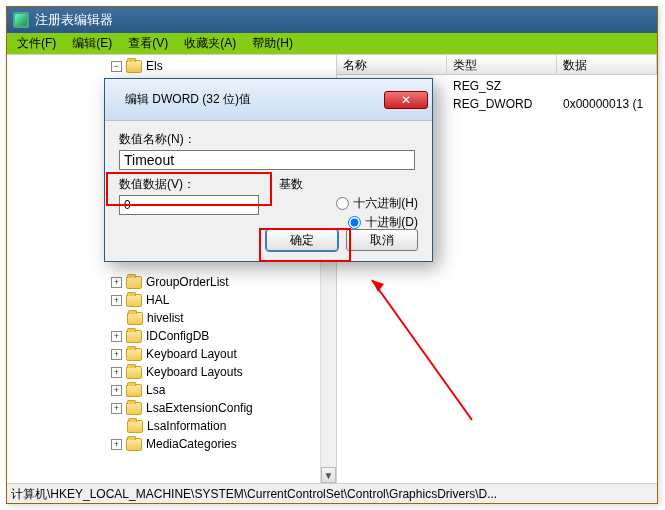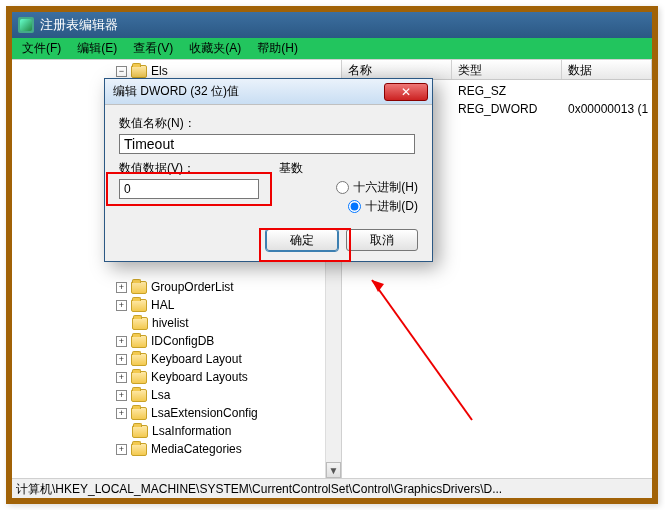--- a/index.html
+++ b/index.html
@@ -1,24 +1,24 @@
 <!DOCTYPE html>
 <html><head>
 <meta charset="utf-8">
 <style>
 * { box-sizing: border-box; margin: 0; padding: 0; font-family: "Microsoft YaHei", Tahoma, sans-serif; font-size: 12px; }
 body { background: #fff; width: 665px; height: 510px; overflow: hidden; position: relative; }
 
-.window { position: absolute; left: 6px; top: 6px; width: 652px; height: 498px; border: 6px solid #a16207; box-shadow: 2px 2px 6px rgba(0,0,0,.15); background: #fff; }
+.window { position: absolute; left: 6px; top: 6px; width: 652px; height: 498px; border: 1px solid #a16207; box-shadow: 2px 2px 6px rgba(0,0,0,.15); background: #fff; }
 .titlebar { height: 26px; background: linear-gradient(#3c6fa0,#2b5884); color: #fff; display: flex; align-items: center; padding: 0 6px; }
 .title-icon { width: 16px; height: 16px; background: #4a8; border-radius: 2px; margin-right: 6px; position: relative; }
 .title-icon::before { content: ""; position: absolute; left: 2px; top: 2px; width: 12px; height: 12px; background: linear-gradient(135deg,#6fc,#284); border-radius: 2px; }
 .titlebar-text { font-size: 13px; }
 
-.menubar { height: 22px; background: #22c55e; display: flex; align-items: center; padding: 0 2px; border-bottom: 1px solid #d0d0d0; }
+.menubar { height: 22px; background: #84cc16; display: flex; align-items: center; padding: 0 2px; border-bottom: 1px solid #d0d0d0; }
 .menubar span { padding: 2px 8px; cursor: default; }
 
 .content { display: flex; height: calc(100% - 26px - 22px - 20px); }
 .tree { width: 330px; border-right: 1px solid #d0d0d0; overflow: hidden; padding: 2px 0; position: relative; }
 .tree-inner { position: relative; height: 100%; }
 .tree-row { display: flex; align-items: center; height: 18px; padding-left: 4px; white-space: nowrap; }
 .expander { width: 11px; height: 11px; border: 1px solid #888; background: #fff; display: inline-flex; align-items: center; justify-content: center; margin-right: 4px; font-size: 9px; line-height: 9px; color: #333; cursor: default; }
 .folder-icon { width: 16px; height: 13px; background: linear-gradient(#ffe9a8,#f3c94f); border: 1px solid #c9a227; border-radius: 2px; margin-right: 4px; position: relative; }
 .folder-icon::before { content: ""; position: absolute; left: 0; top: -3px; width: 7px; height: 3px; background: #f3c94f; border: 1px solid #c9a227; border-bottom: none; border-radius: 2px 2px 0 0; }
 .tree-label { color: #000; }
@@ -32,21 +32,21 @@
 .c1 { width: 110px; font-family: Liberation Serif, serif; } .c2 { width: 110px; } .c3 { flex: 1; }
 .reg-icon { display: inline-block; width: 14px; height: 14px; border: 1px solid #888; background: #fff; margin-right: 4px; vertical-align: middle; position: relative; }
 .reg-icon.dword { background: #dce9f7; border-color: #5a8ac7; }
 .reg-icon.dword::before { content: "01"; font-size: 8px; color: #2a5a9a; position: absolute; left: 1px; top: 1px; }
 .reg-icon.sz::before { content: "ab"; font-size: 8px; color: #666; position: absolute; left: 1px; top: 1px; }
 
 .statusbar { height: 20px; background: #f0f0f0; border-top: 1px solid #d0d0d0; padding: 0 4px; line-height: 20px; font-size: 12px; white-space: nowrap; }
 
 
 .dialog { position: absolute; left: 104px; top: 78px; width: 329px; height: 184px; border: 1px solid #2b5884; background: #f0f0f0; box-shadow: 6px 6px 18px rgba(0,0,0,.35); }
-.dlg-titlebar { height: 26px; background: linear-gradient(#eaf2fb,#c9def3); display: flex; align-items: center; padding: 0 4px 0 8px; border-bottom: 1px solid #c0c0c0; }
+.dlg-titlebar { height: 42px; background: linear-gradient(#eaf2fb,#c9def3); display: flex; align-items: center; padding: 0 4px 0 20px; border-bottom: 1px solid #c0c0c0; }
 .dlg-title { flex: 1; font-size: 12px; color: #000; }
 .dlg-close { width: 44px; height: 18px; background: linear-gradient(#e77,#c22); border: 1px solid #800; border-radius: 3px; color: #fff; display: flex; align-items: center; justify-content: center; font-size: 11px; cursor: default; }
 .dlg-body { padding: 10px 14px; }
 .dlg-label { margin-bottom: 2px; color: #000; }
 .dlg-input { width: 296px; height: 20px; border: 1px solid #777; background: #fff; padding: 0 4px; font-family: inherit; font-size: 14px; }
 .dlg-input[readonly] { background: #fff; color: #000; }
 .field-row { margin-bottom: 6px; }
 .field2-wrap { display: flex; gap: 20px; align-items: flex-start; }
 .value-input { width: 140px; height: 20px; border: 1px solid #777; background: #fff; padding: 0 4px; font-family: inherit; font-size: 12px; }
 .radix-box { flex: 1; }

